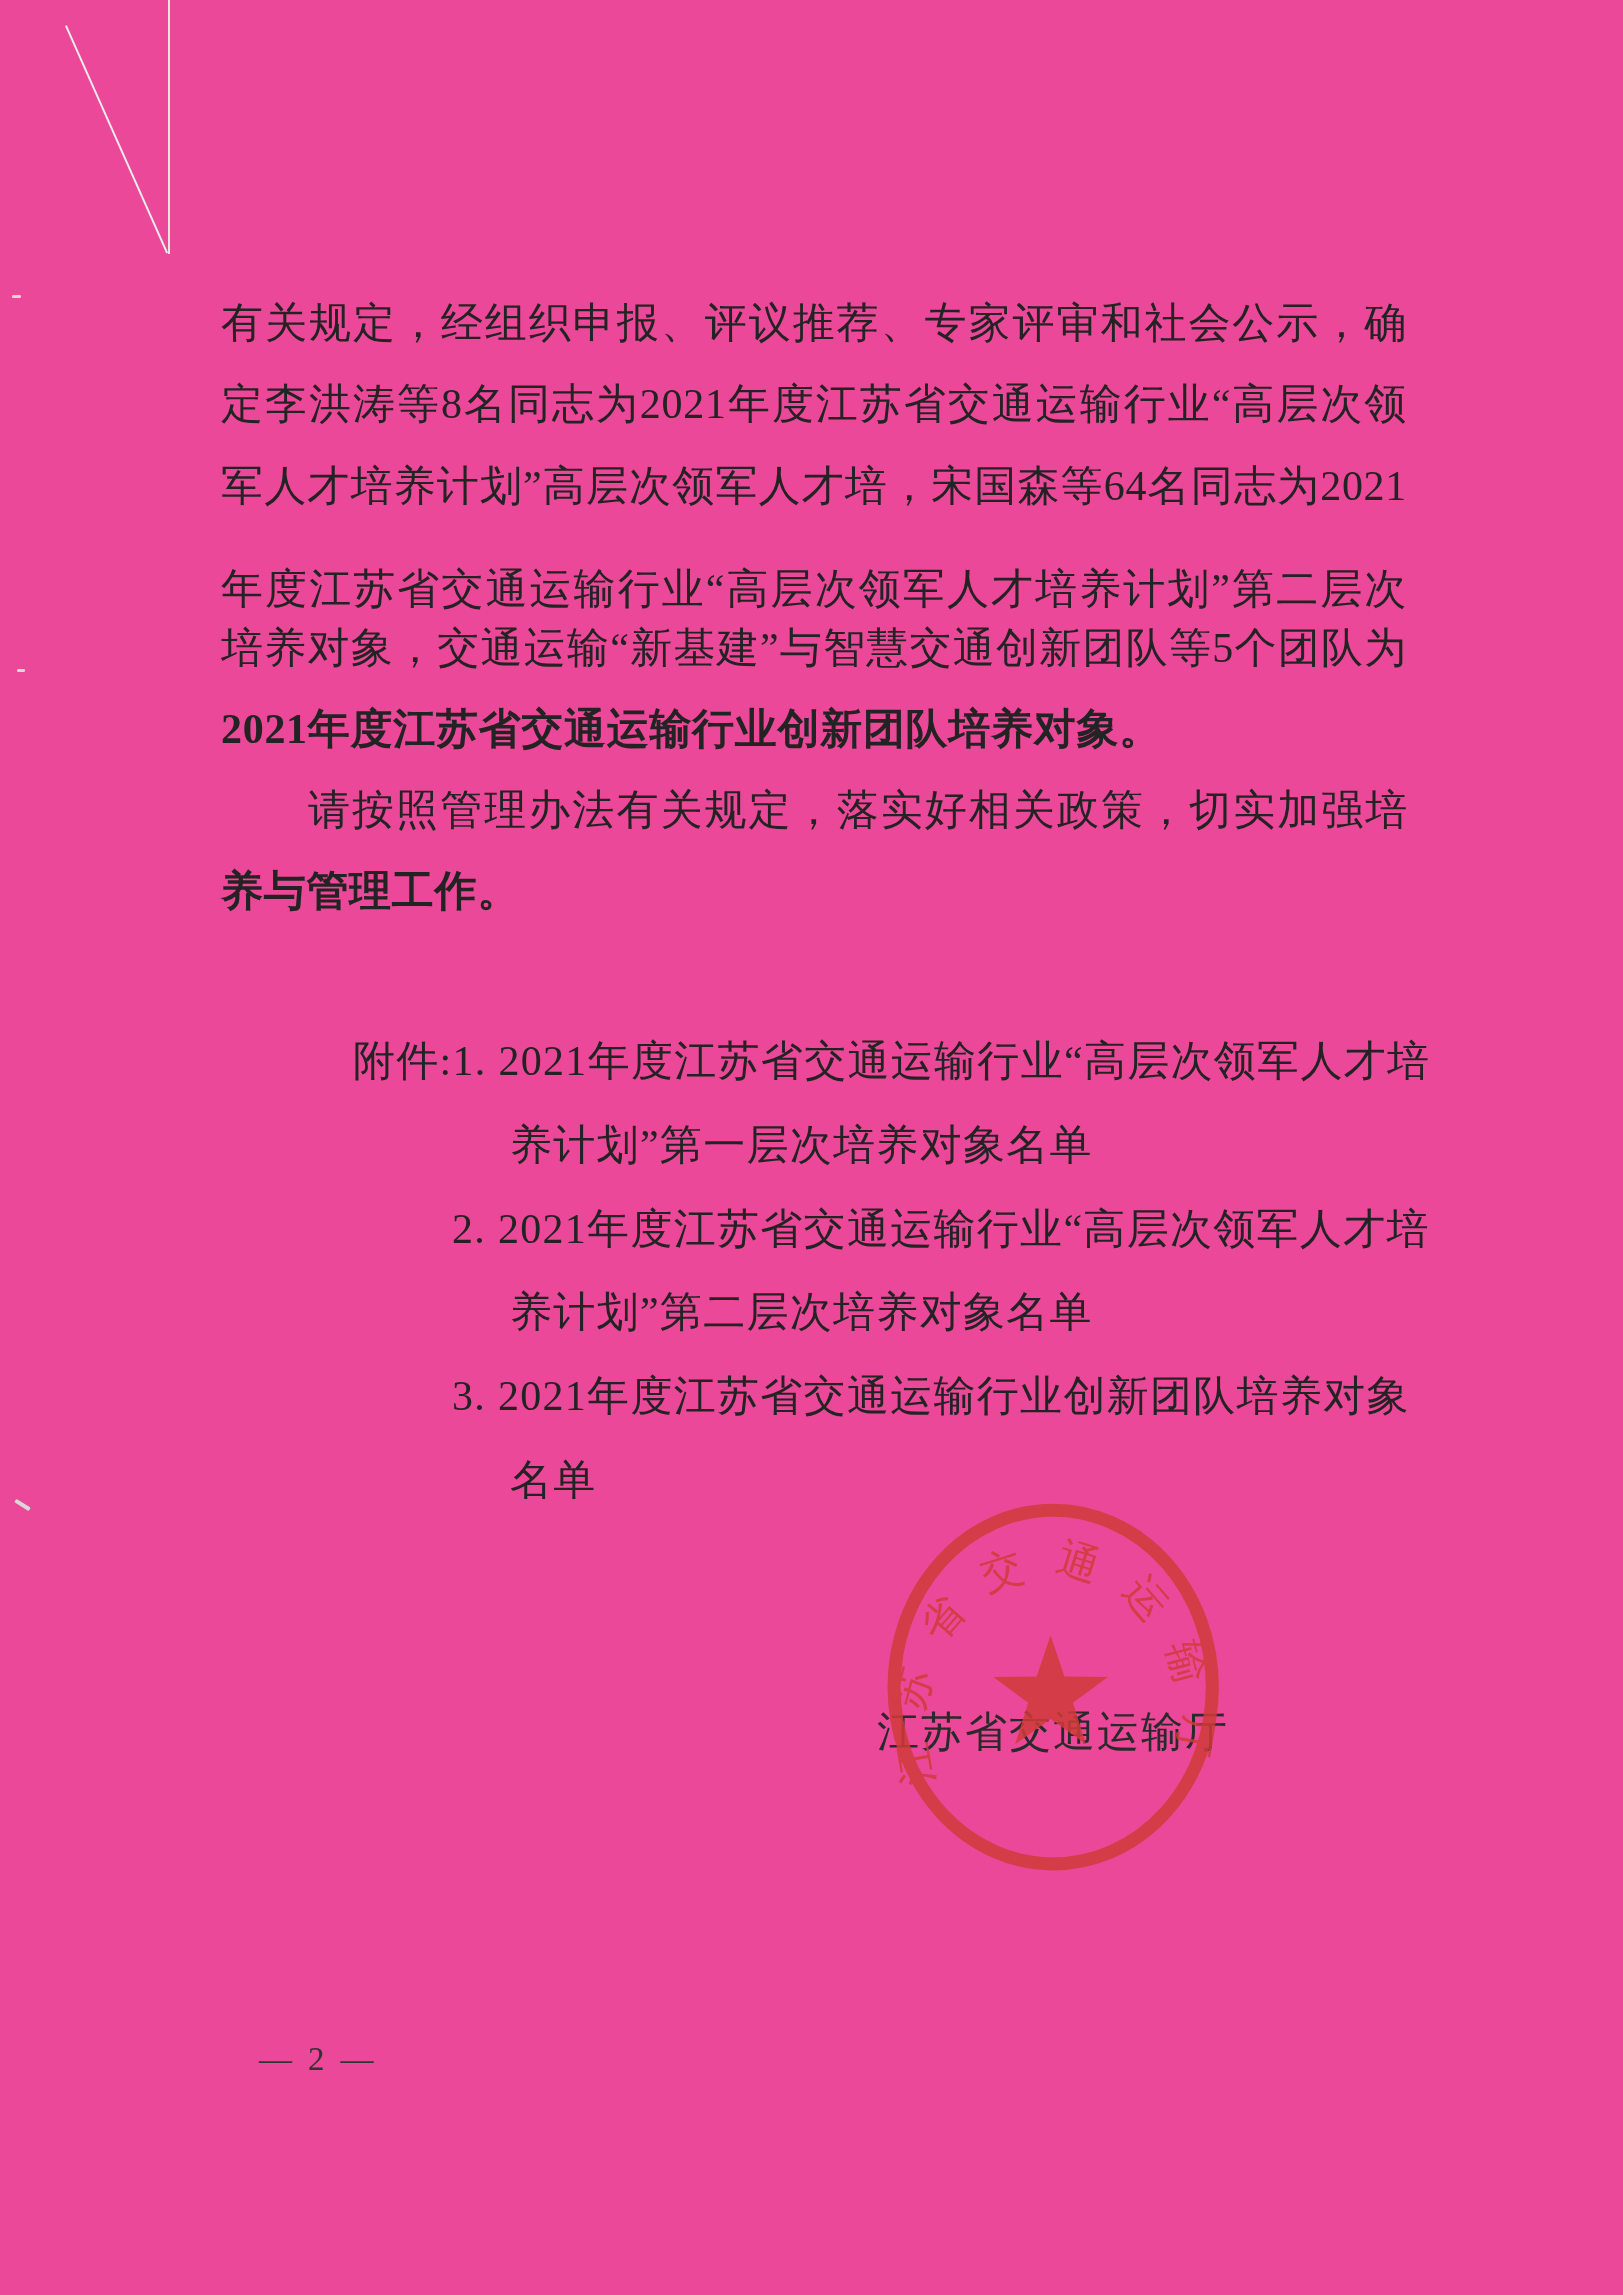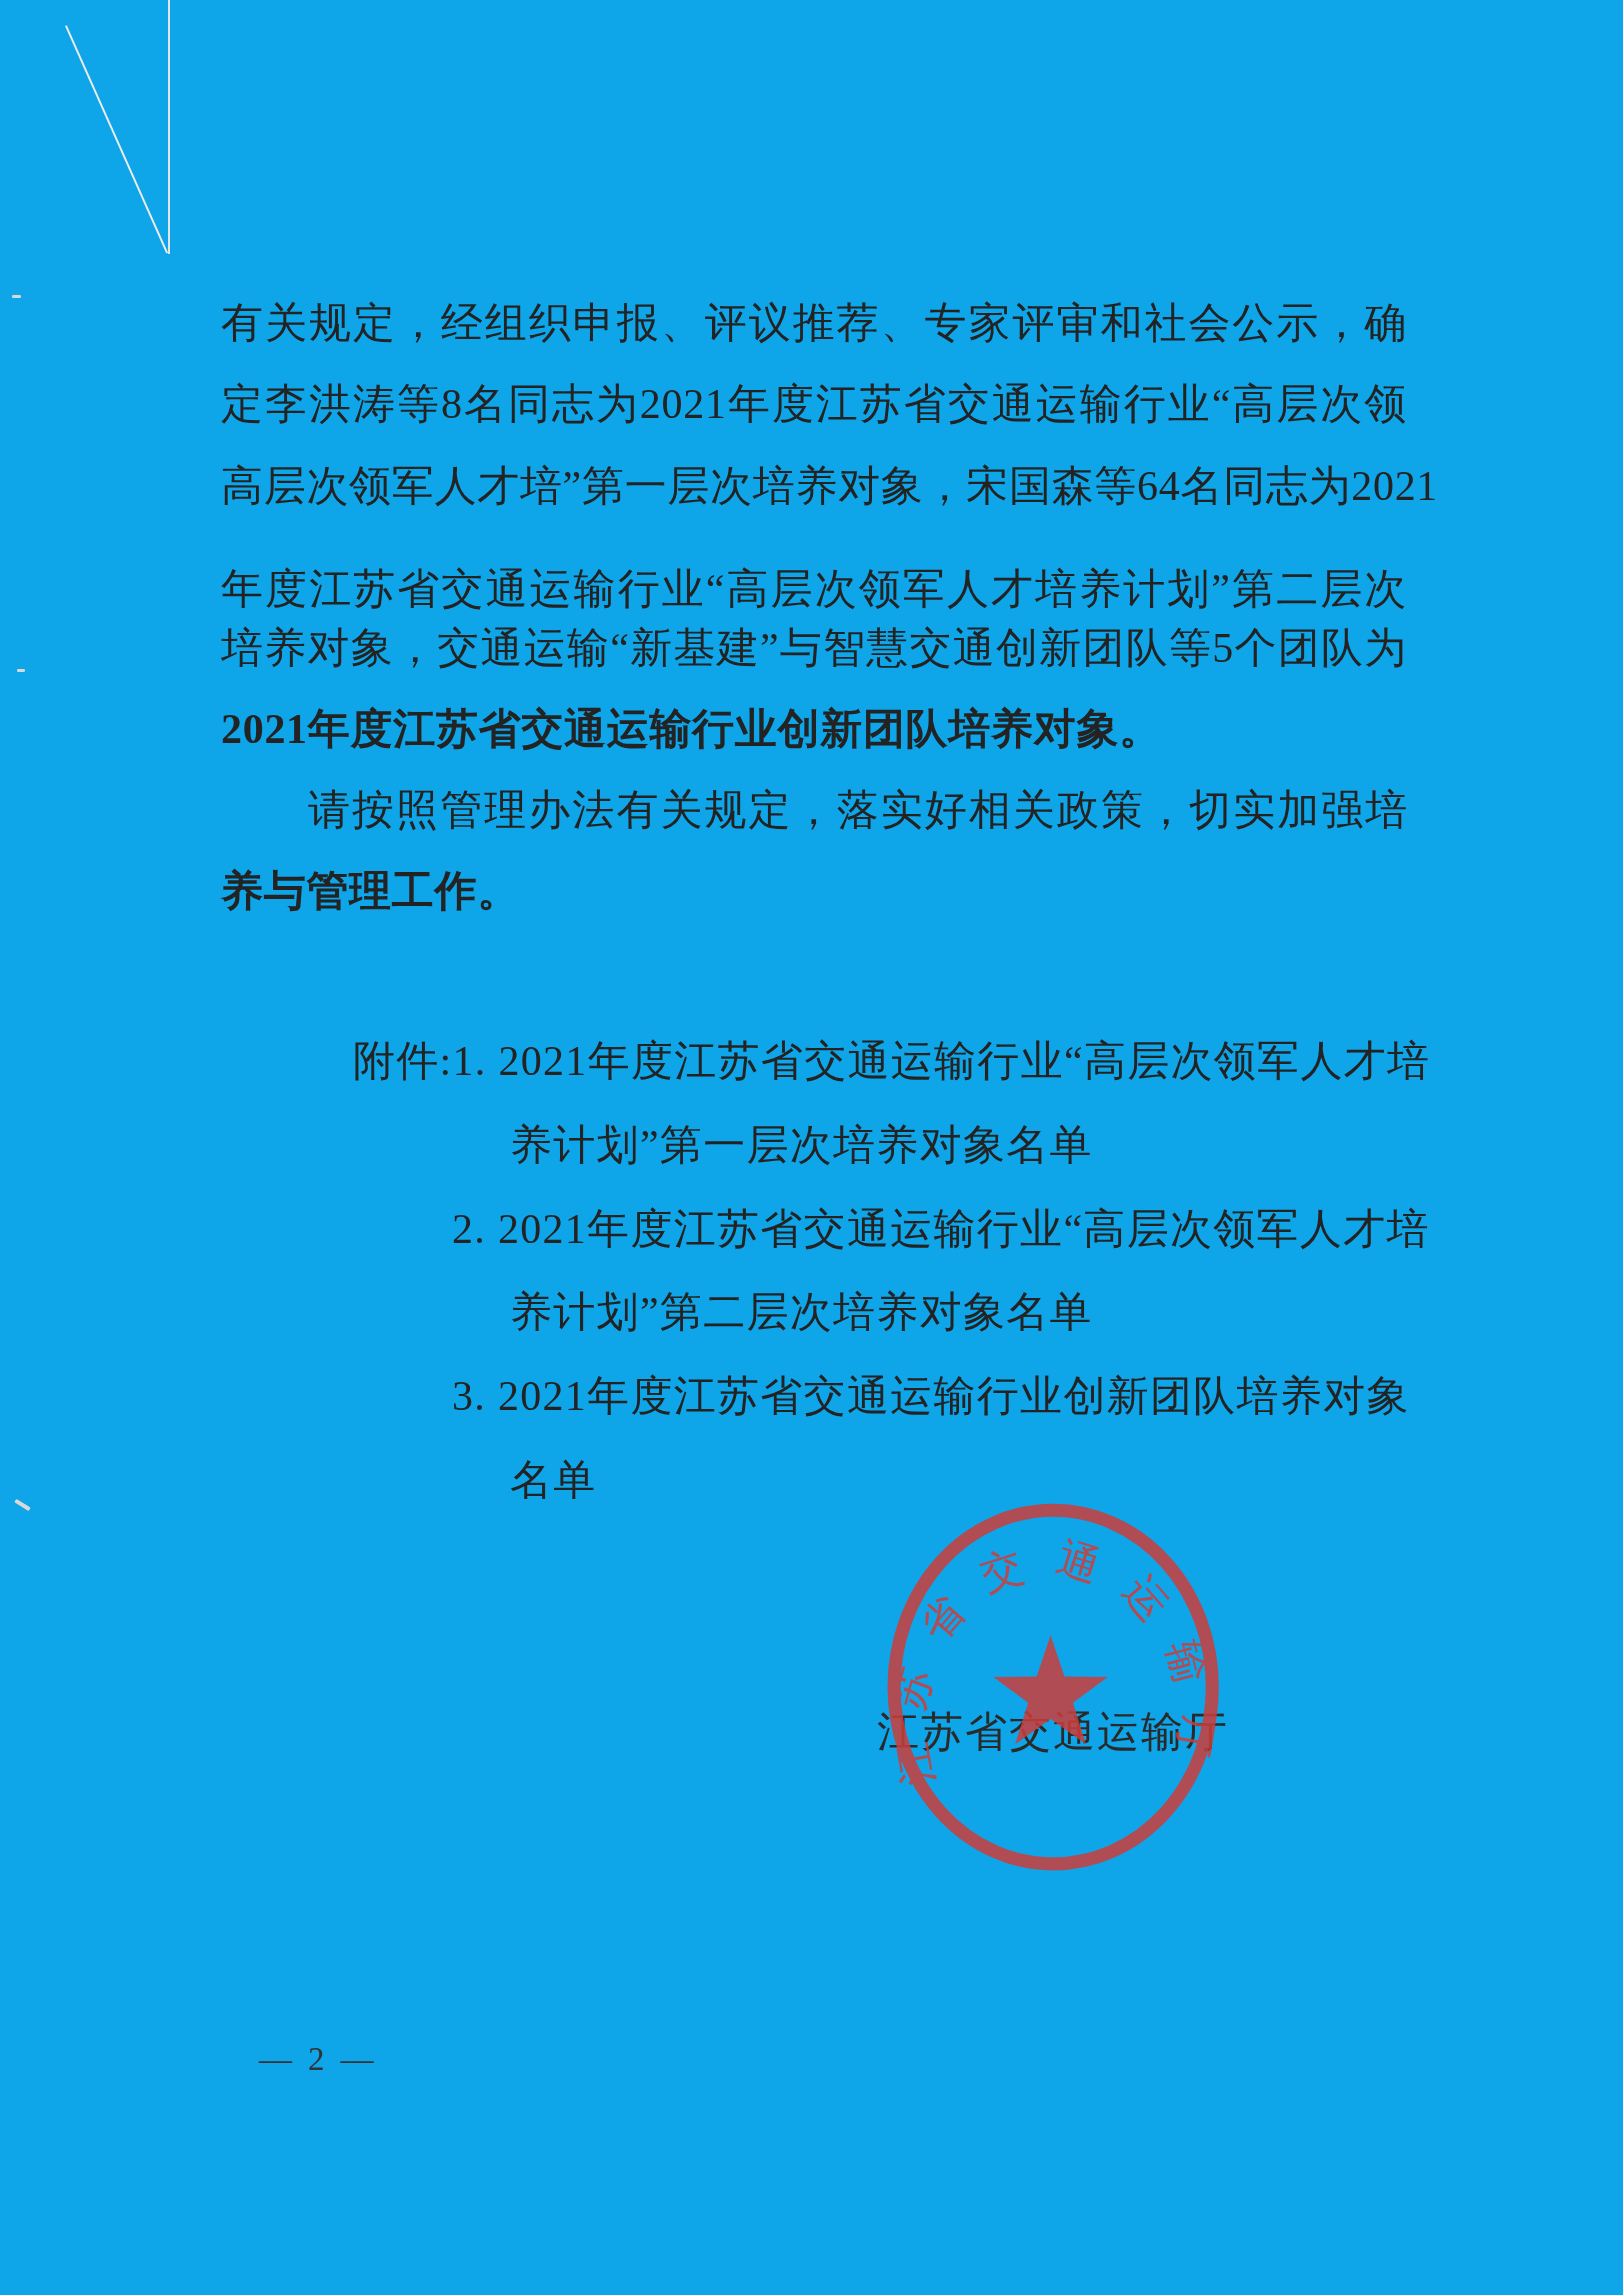--- a/index.html
+++ b/index.html
@@ -1,19 +1,19 @@
 <!DOCTYPE html>
 <html style="font-size:10.5px"><head>
 <meta charset="utf-8">
 <style>
   html,body{margin:0;padding:0;background:#888;}
   .page{
     position:relative;
     width:1623px;height:2295px;
-    background:#0ea5e9;
+    background:#ec4899;
     overflow:hidden;
     font-family:"Liberation Serif","DejaVu Serif",serif;
     color:#232323;
   }
   
   .bline{
     position:absolute;
     left:221px;width:1186px;
     font-size:42px;line-height:65px;
     text-align:justify;text-align-last:justify;
@@ -74,21 +74,21 @@
 
   <div class="artifact art-vline"></div>
   <div class="artifact art-diag"></div>
   <div class="speck speck1"></div>
   <div class="speck speck2"></div>
   <div class="speck speck3"></div>
 
   <div>
     <div class="bline" style="top:291px">有关规定，经组织申报、评议推荐、专家评审和社会公示，确</div>
     <div class="bline" style="top:372px">定李洪涛等8名同志为2021年度江苏省交通运输行业“高层次领</div>
-    <div class="bline" style="top:454px">高层次领军人才培”第一层次培养对象，宋国森等64名同志为2021</div>
+    <div class="bline" style="top:454px">军人才培养计划”高层次领军人才培，宋国森等64名同志为2021</div>
     <div class="bline" style="top:557px">年度江苏省交通运输行业“高层次领军人才培养计划”第二层次</div>
     <div class="bline" style="top:616px">培养对象，交通运输“新基建”与智慧交通创新团队等5个团队为</div>
     <div class="bline lastline" style="top:697px">2021年度江苏省交通运输行业创新团队培养对象。</div>
   </div>
 
   <div>
     <div class="bline indent" style="top:778px">请按照管理办法有关规定，落实好相关政策，切实加强培</div>
     <div class="bline lastline" style="top:859px">养与管理工作。</div>
   </div>
 

